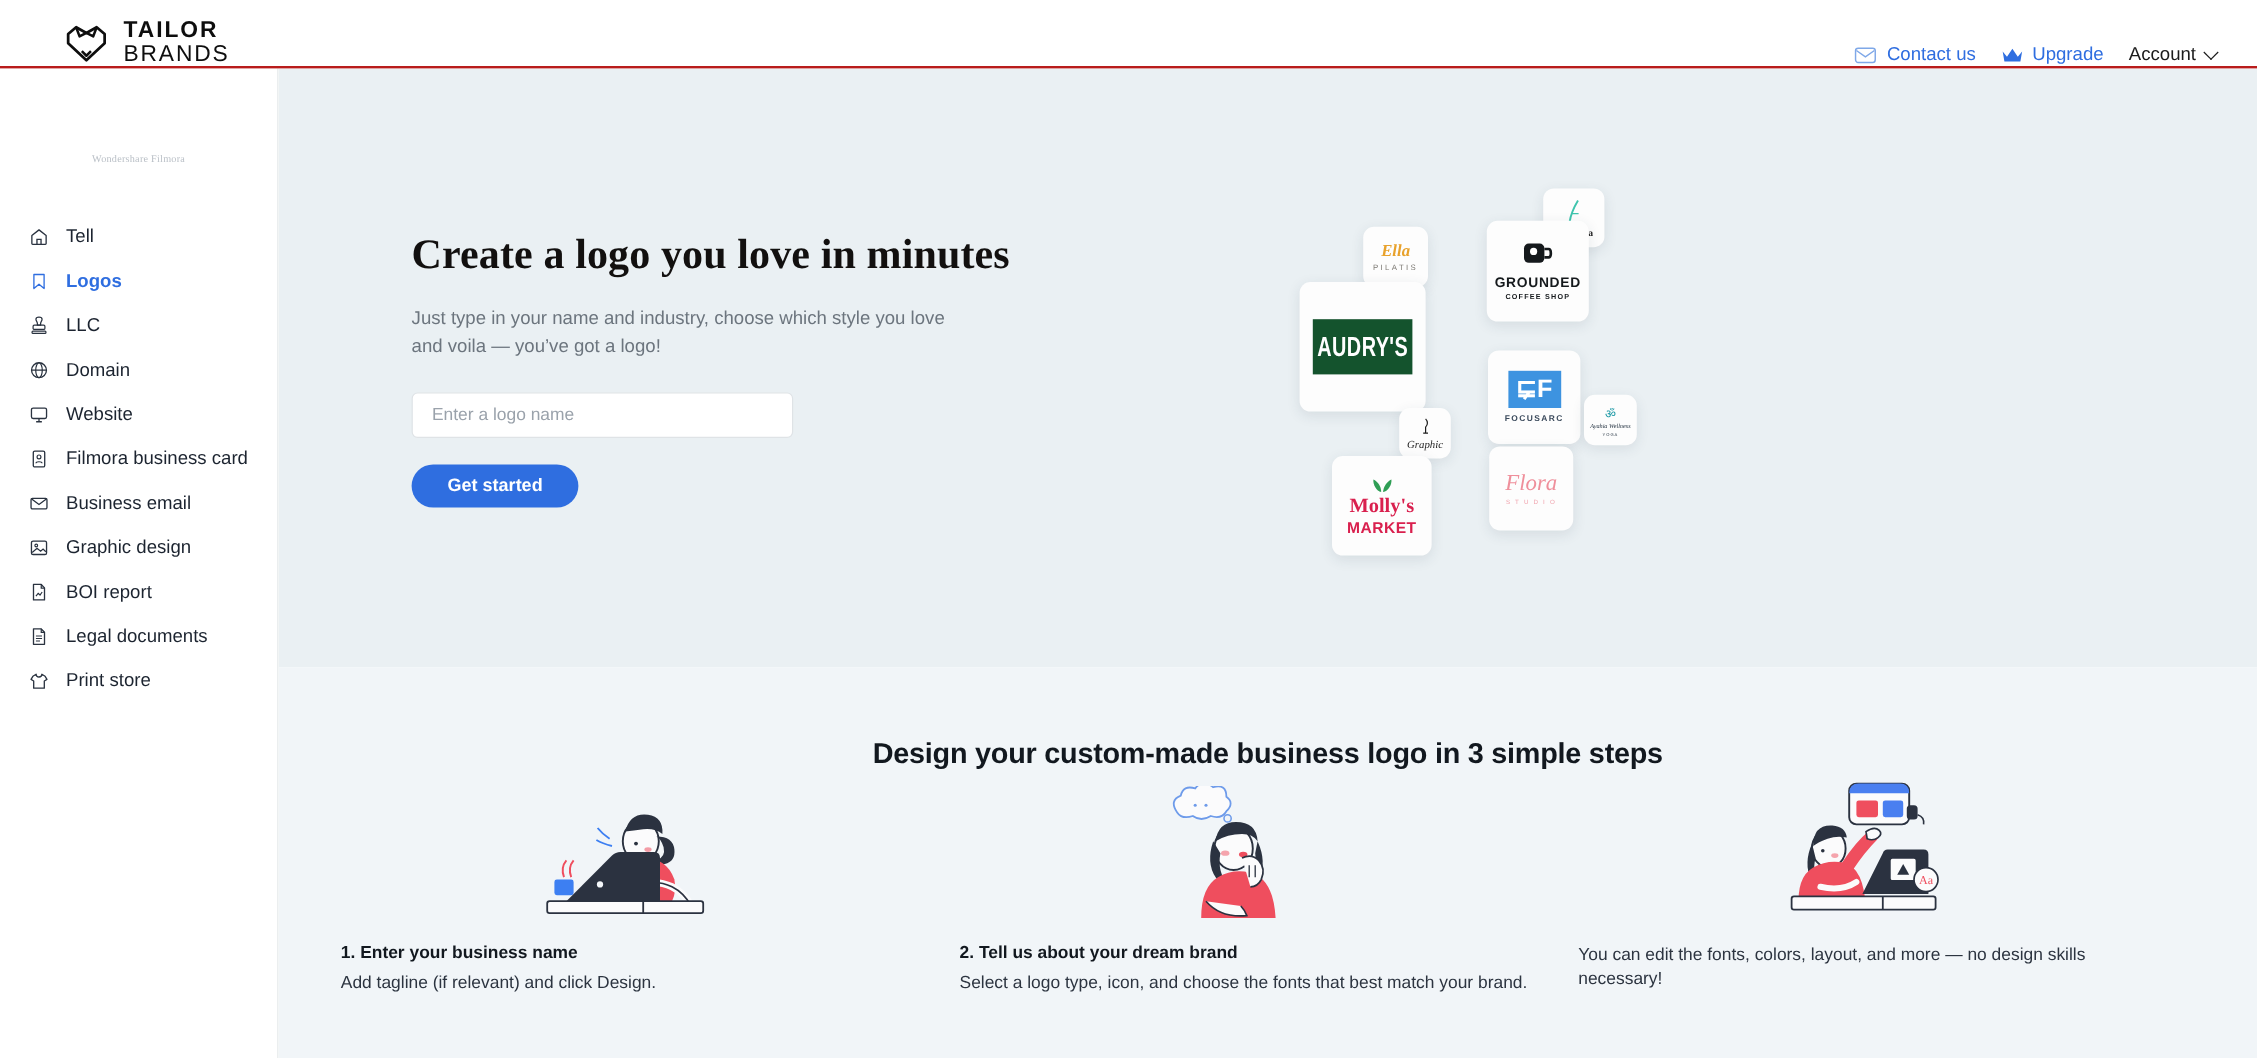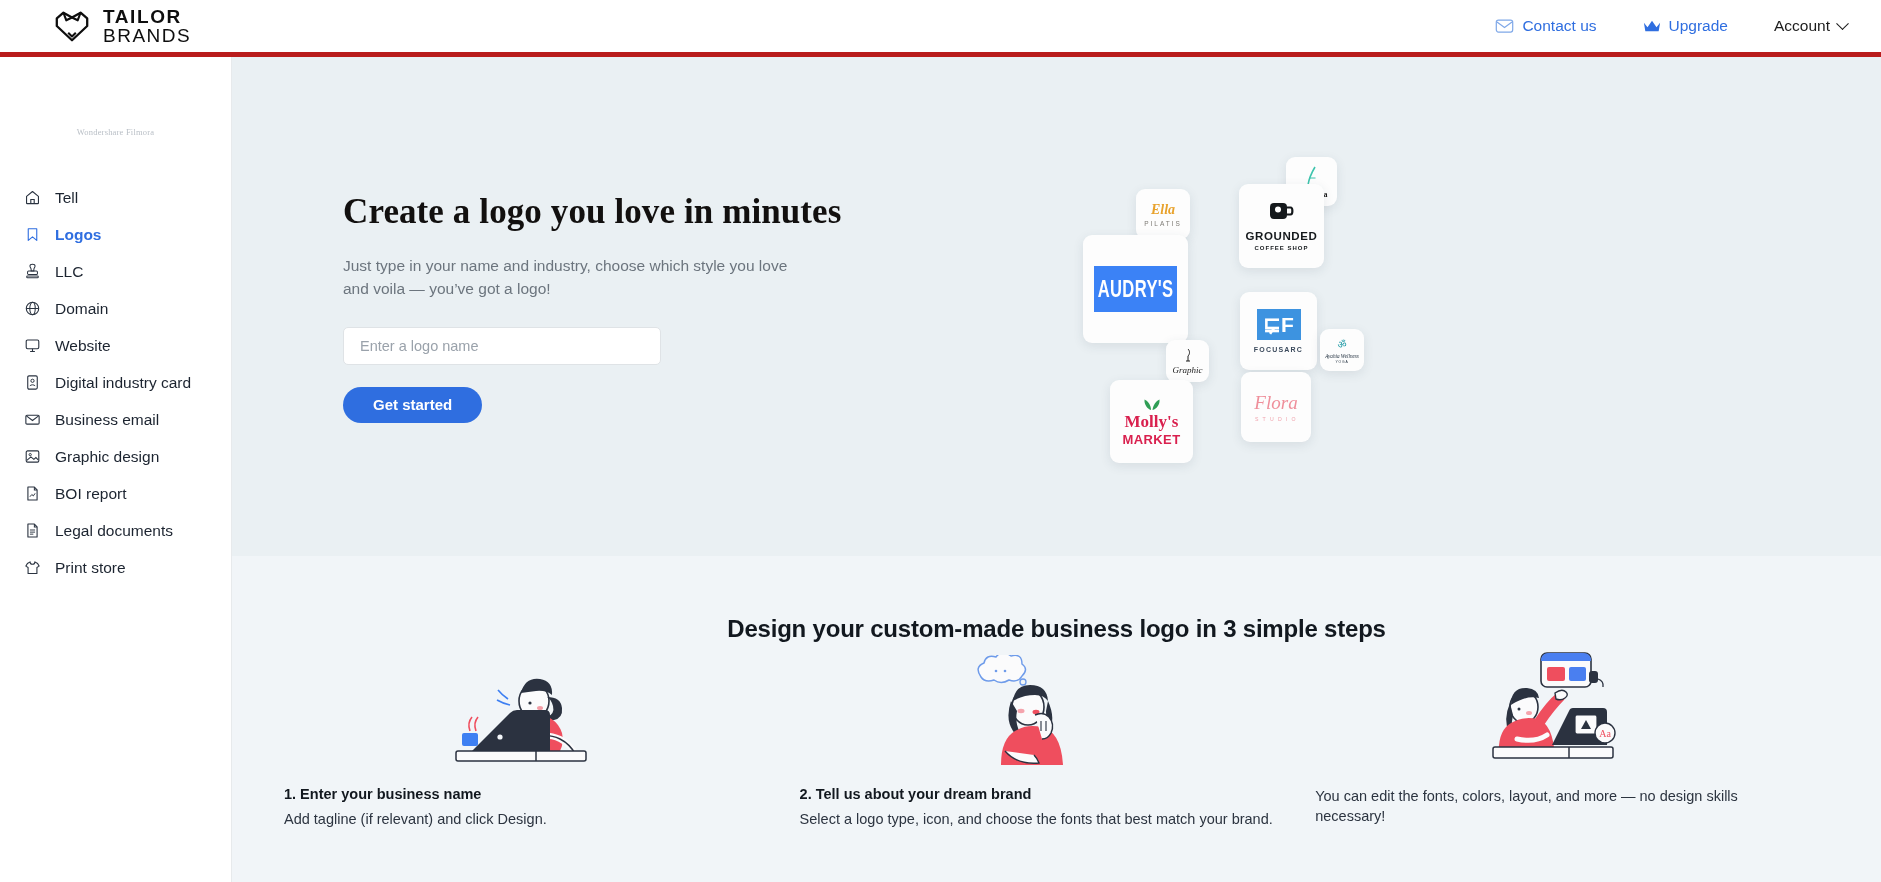--- a/index.html
+++ b/index.html
@@ -8,37 +8,37 @@
     overflow: hidden;
     font-family: "Liberation Sans", sans-serif;
     background: #ffffff;
   }
 
   
   .header {
     position: absolute; top: 0; left: 0;
     width: 1881px; height: 57px;
     background: #ffffff;
-    border-bottom: 5px solid #b91c1c;
-    display: flex; align-items: center;
+    border-bottom: 2px solid #b91c1c;
+    display: flex; align-items: flex-end;
     z-index: 30;
   }
   .brand { display: flex; align-items: center; margin-left: 53px; gap: 12px; }
   .brand-mark { width: 38px; height: 38px; flex: none; }
   .brand-words { line-height: 1.02; }
   .brand-top {
     font-size: 19px; font-weight: 700; letter-spacing: 1.6px; color: #0e0e0e;
   }
   .brand-bot {
     font-size: 19px; font-weight: 400; letter-spacing: 1.5px; color: #0e0e0e;
   }
 
   .header-right {
     margin-left: auto; margin-right: 34px;
-    display: flex; align-items: center; gap: 46px;
+    display: flex; align-items: center; gap: 21px;
   }
   .hdr-link {
     display: flex; align-items: center; gap: 8px;
     color: #2f6ee0; font-size: 15.5px; cursor: pointer;
   }
   .hdr-account {
     display: flex; align-items: center; gap: 8px;
     color: #1b1b1b; font-size: 15.5px; cursor: pointer;
   }
   .chev {
@@ -213,21 +213,21 @@
       </svg>
       <span>Website</span>
     </div>
 
     <div class="nav-item">
       <svg class="nav-ico" viewBox="0 0 20 20">
         <rect x="4.4" y="2.2" width="11.2" height="15.6" rx="1.5" fill="none" stroke="#2a3340" stroke-width="1.3"></rect>
         <circle cx="10" cy="8" r="1.9" fill="none" stroke="#2a3340" stroke-width="1.15"></circle>
         <path d="M7 14.2 C7 12.2 13 12.2 13 14.2" fill="none" stroke="#2a3340" stroke-width="1.15"></path>
       </svg>
-      <span>Digital industry card</span>
+      <span>Filmora business card</span>
     </div>
 
     <div class="nav-item">
       <svg class="nav-ico" viewBox="0 0 20 20">
         <rect x="2.2" y="5" width="15.6" height="10.4" rx="1.3" fill="none" stroke="#2a3340" stroke-width="1.3"></rect>
         <path d="M2.8 5.7 L10 11.1 L17.2 5.7" fill="none" stroke="#2a3340" stroke-width="1.3"></path>
       </svg>
       <span>Business email</span>
     </div>
 
@@ -301,21 +301,21 @@
         <svg width="26" height="22" viewBox="0 0 26 22">
           <rect x="1" y="2" width="17" height="16" rx="4" fill="#15191c"></rect>
           <circle cx="9" cy="8.5" r="3" fill="#ffffff"></circle>
           <path d="M18 6.5 L21.5 6.5 C24 6.5 24 13.5 21.5 13.5 L18 13.5" fill="none" stroke="#15191c" stroke-width="2.2"></path>
         </svg>
         <span style="font-size:11.5px; font-weight:700; letter-spacing:.6px; color:#15191c; margin-top:7px;">GROUNDED</span>
         <span style="font-size:6px; font-weight:700; letter-spacing:1px; color:#15191c; margin-top:3px;">COFFEE SHOP</span>
       </div>
 
       <div class="lcard" style="left:-9px; top:138px; width:105px; height:108px;">
-        <div style="background:#3b82f6; width:83px; height:46px; display:flex; align-items:center; justify-content:center;">
+        <div style="background:#14532d; width:83px; height:46px; display:flex; align-items:center; justify-content:center;">
           <span style="font-family:'Liberation Sans',sans-serif; font-size:23px; font-weight:700; color:#ffffff; letter-spacing:.5px; transform:scaleX(.72);">AUDRY'S</span>
         </div>
       </div>
 
       <div class="lcard" style="left:148px; top:195px; width:77px; height:78px;">
         <div style="background:#3d93e0; width:44px; height:31px; display:flex; align-items:center; justify-content:center;">
           <span style="font-family:'Liberation Sans',sans-serif; font-size:21px; font-weight:700; color:#ffffff;">⋤F</span>
         </div>
         <span style="font-size:7px; font-weight:700; letter-spacing:1.2px; color:#3b4a5c; margin-top:6px;">FOCUSARC</span>
       </div>

